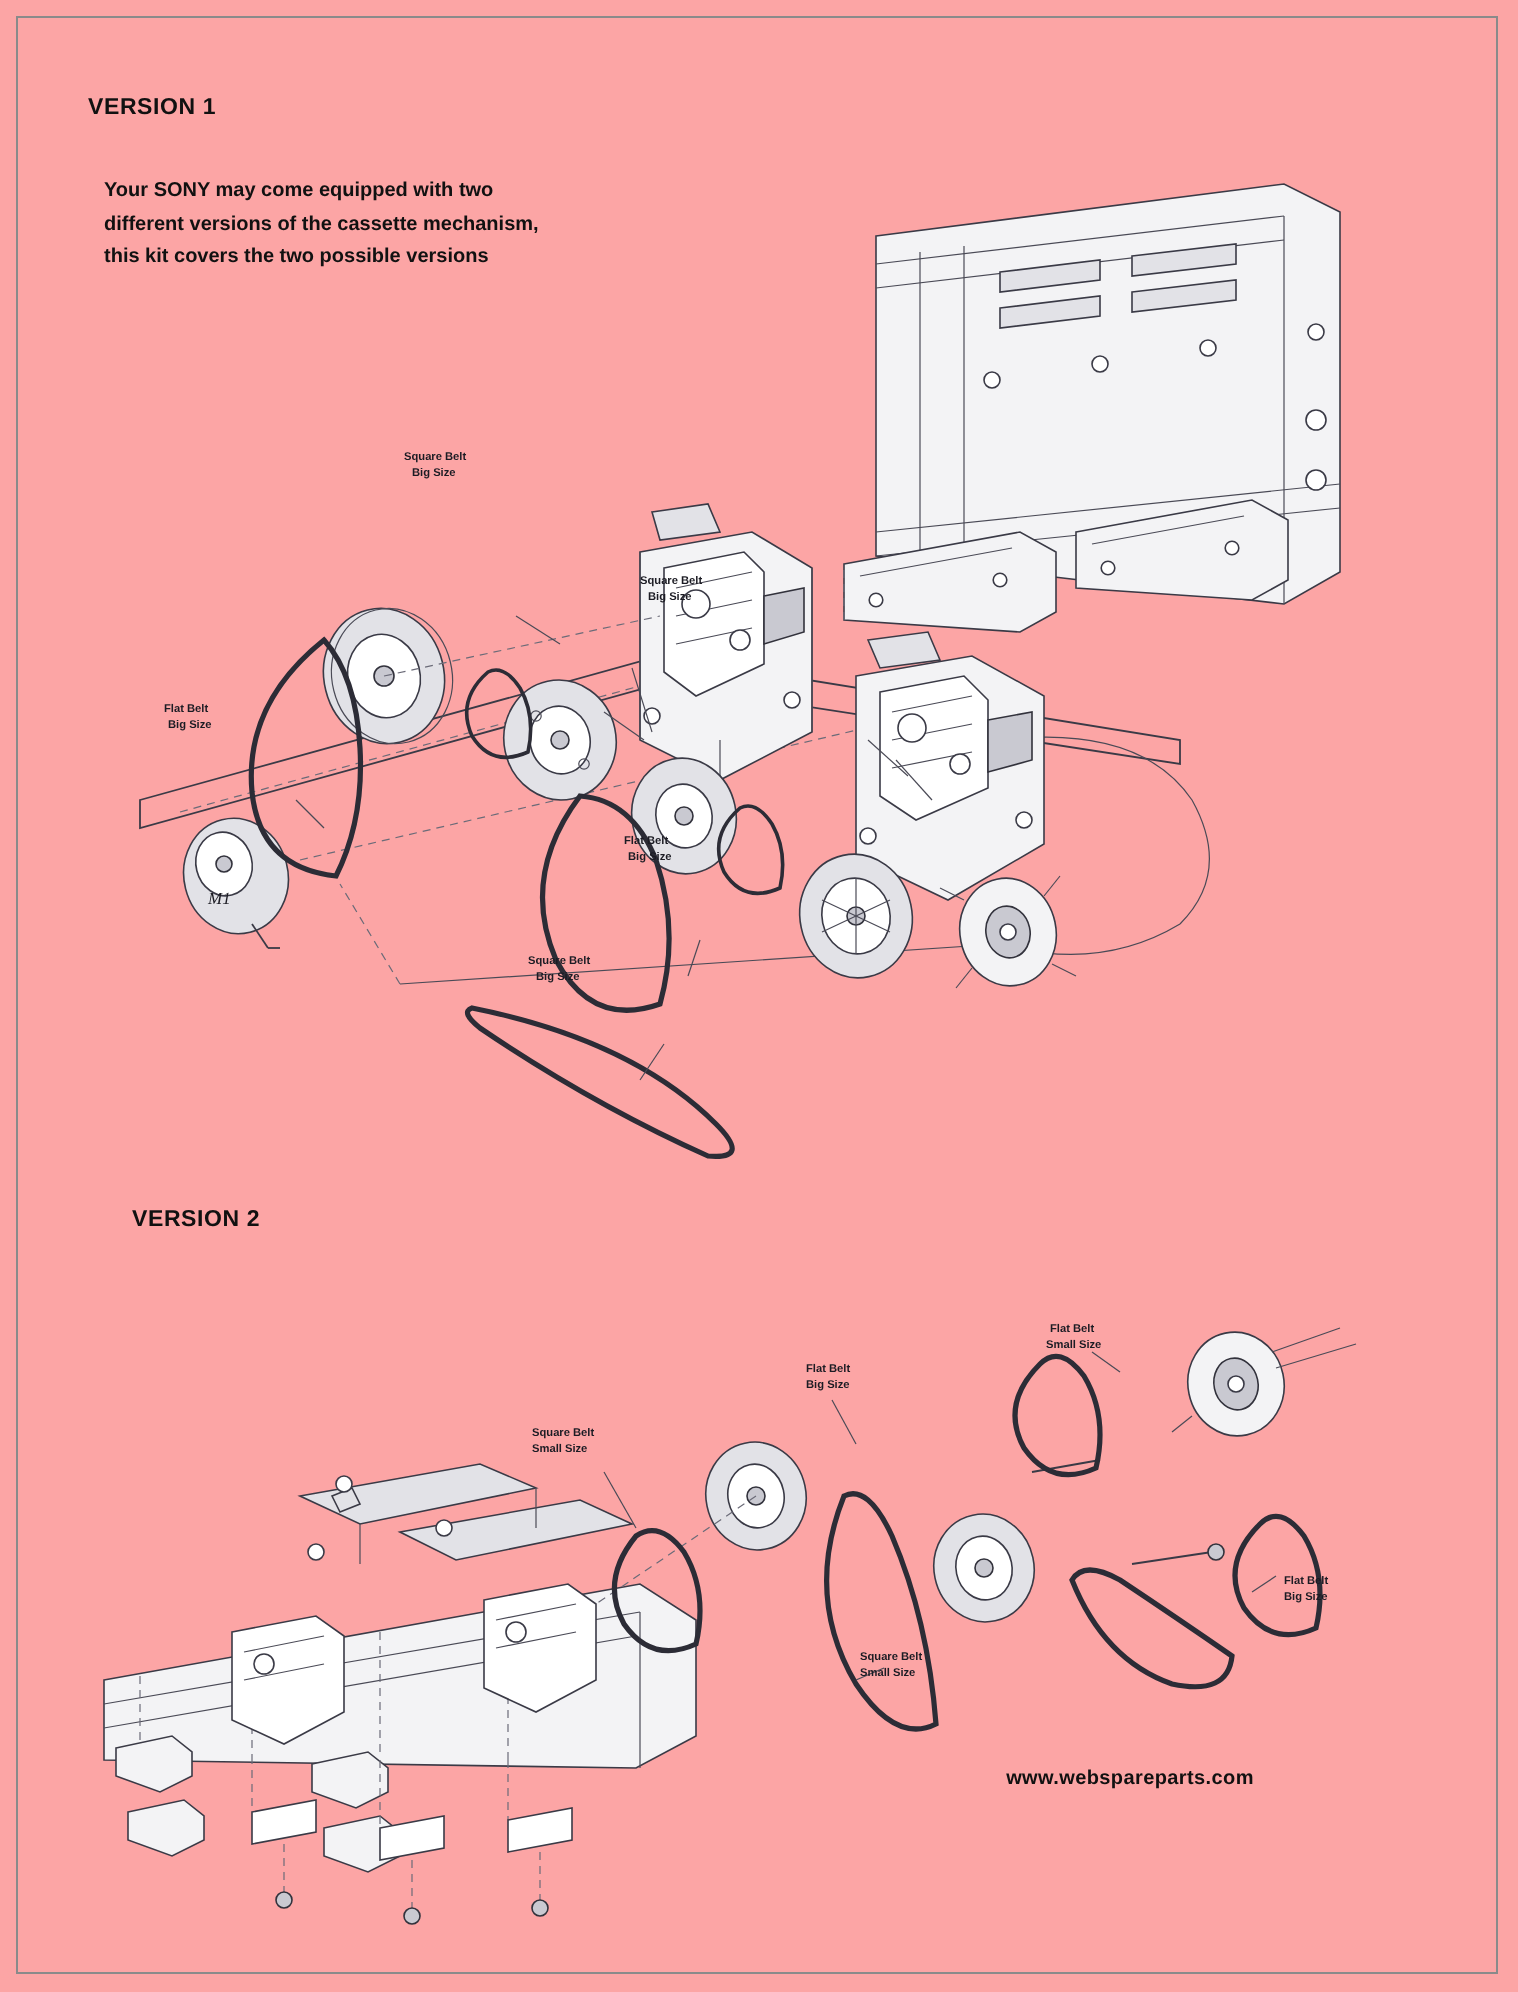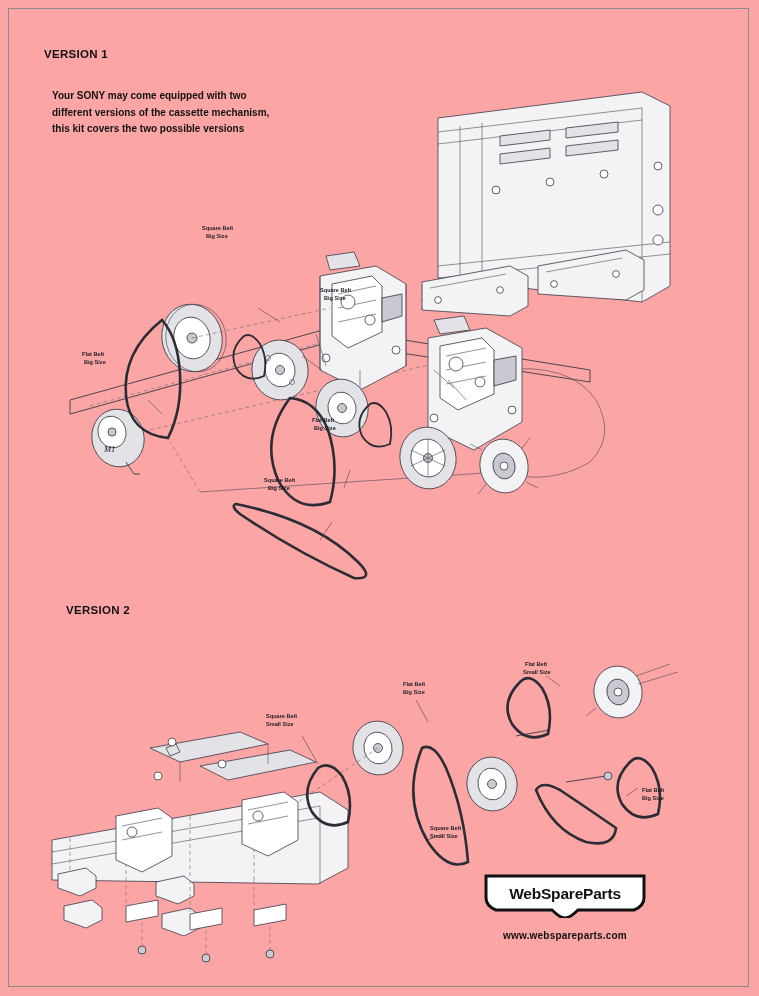--- a/index.html
+++ b/index.html
@@ -440,22 +440,16 @@
       <text class="callout" x="612" y="162">Flat Belt</text>
       <text class="callout" x="612" y="170">Big Size</text>
     </g>
     <g>
       <text class="callout" x="400" y="200">Square Belt</text>
       <text class="callout" x="400" y="208">Small Size</text>
     </g>
   </svg>
 
   <div id="logo-block">
-    <div class="logo-shape">
-      <svg width="182" height="46" viewBox="0 0 182 46">
-        <path d="M12,4 L170,4 L170,26 Q170,34 160,38 L104,38 Q96,46 91,46 Q86,46 78,38 L22,38 Q12,34 12,26 Z" fill="#ffffff" stroke="#111111" stroke-width="3"></path>
-      </svg>
-      <div class="logo-text">WebSpareParts</div>
-    </div>
     <div id="site-url">www.webspareparts.com</div>
   </div>
 
 </div>
 
 </body></html>

